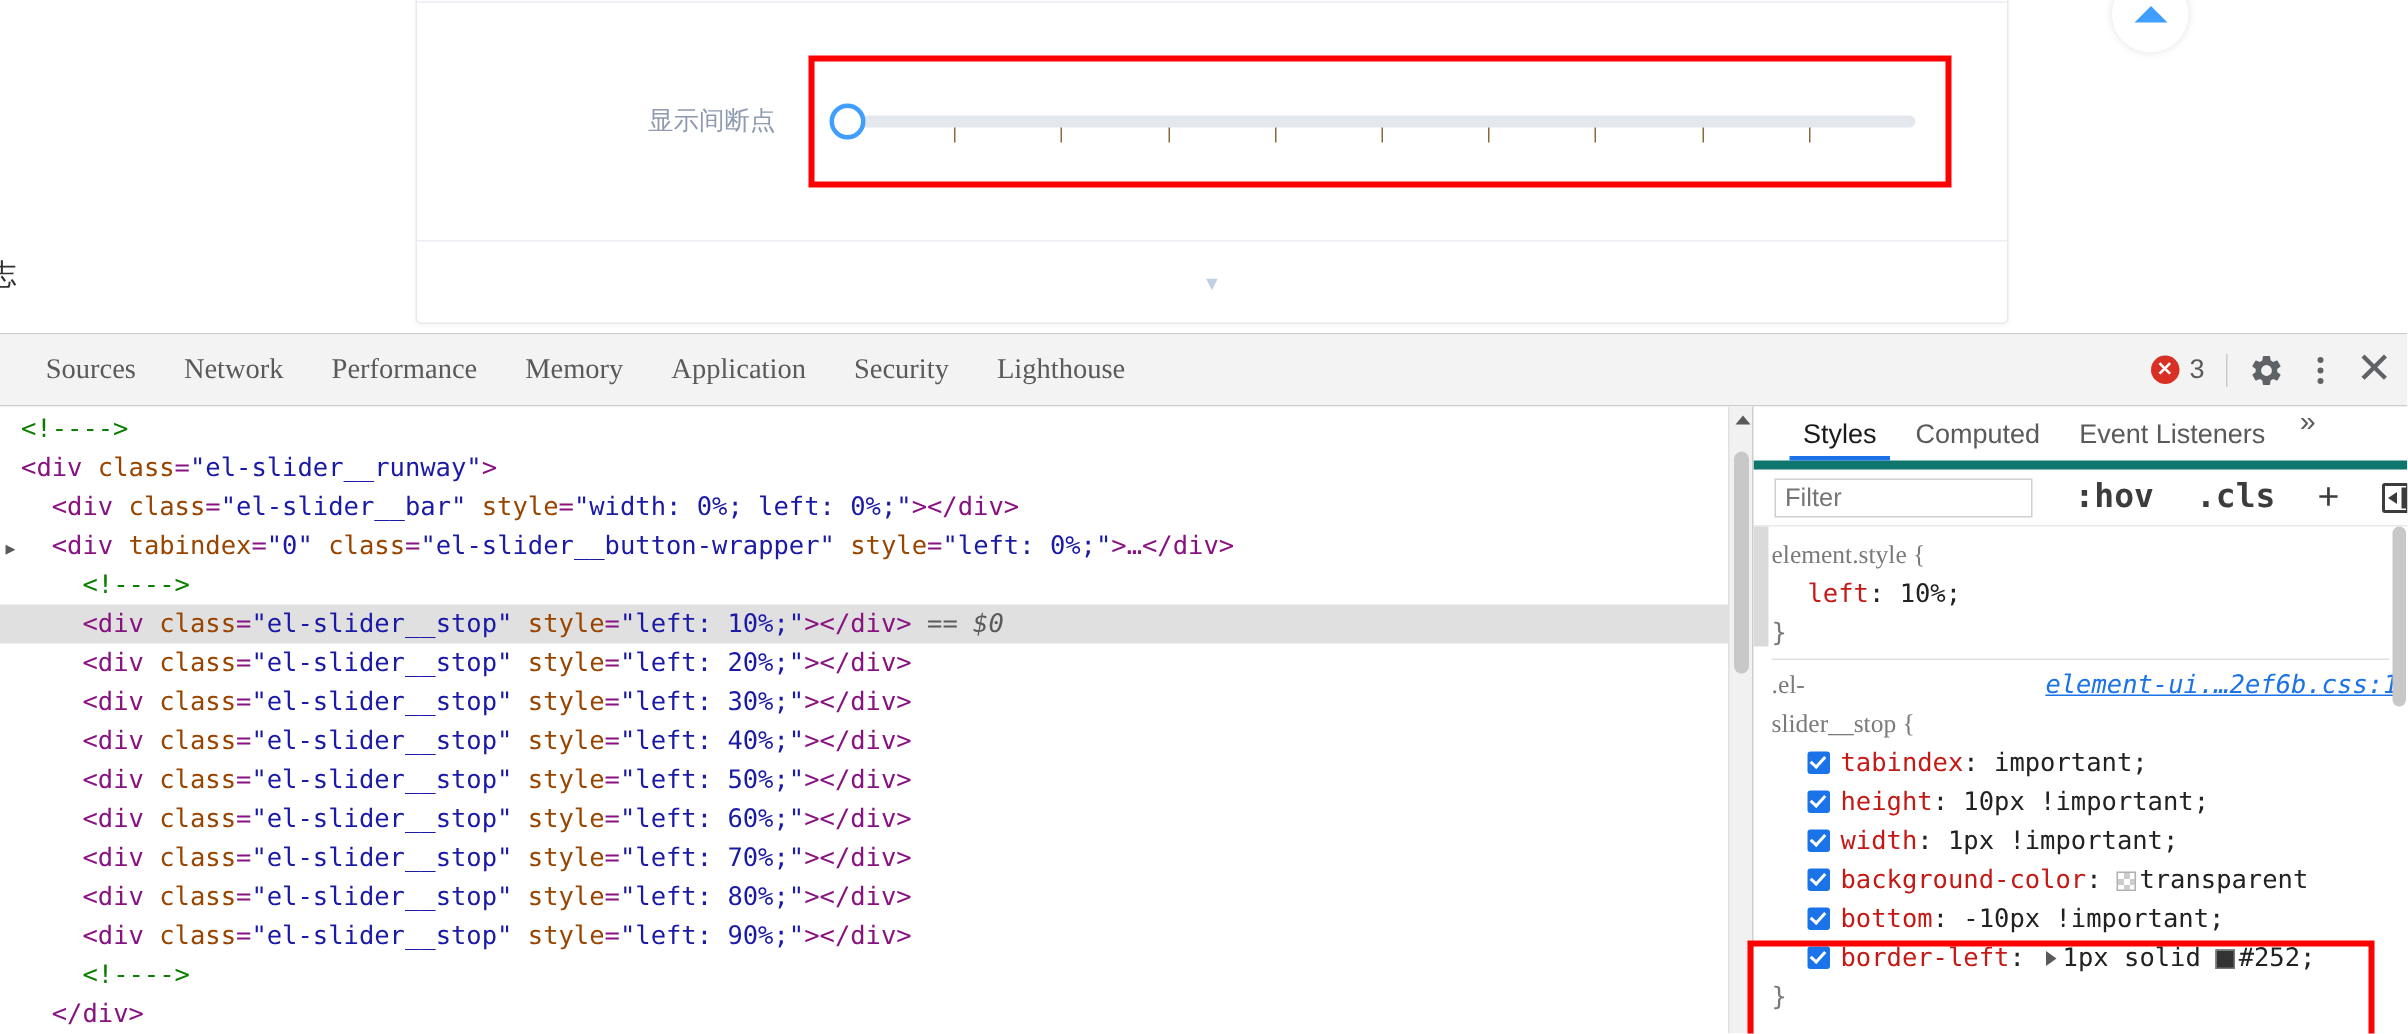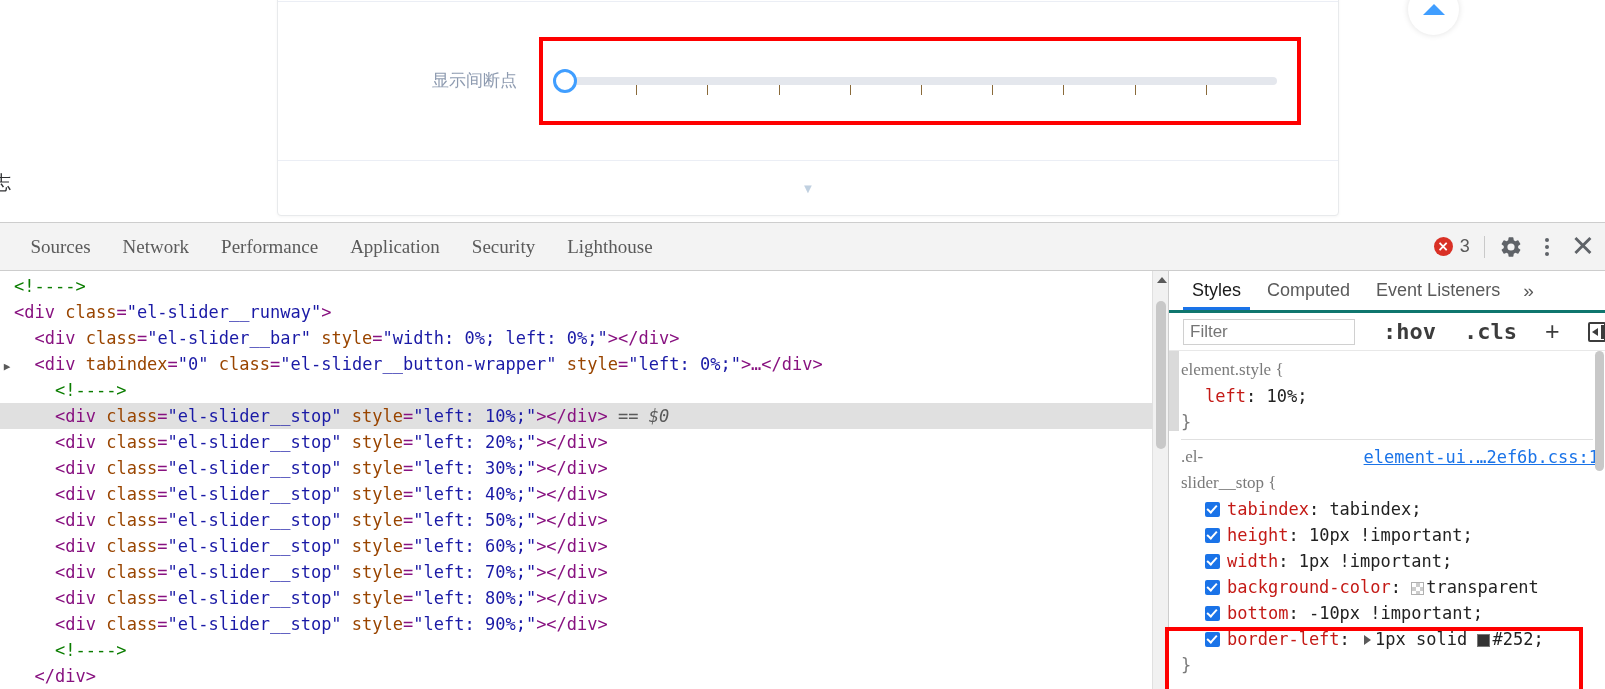--- a/index.html
+++ b/index.html
@@ -213,24 +213,24 @@
 
   
   .styles-pane {
     position: relative;
     flex: 1; height: 100%;
     background: #fff;
     border-left: 1px solid #cdcdcd;
     overflow: hidden;
   }
   .styles-tabs {
-    display: flex; align-items: center;
+    display: flex; 
     height: 42px;
-    border-bottom: 3px solid #0f766e;
-    padding-left: 10px;
+    border-bottom: 6px solid #0f766e;
+    padding-left: 20px;
   }
   .st-tab {
     position: relative;
     padding: 0 13px; height: 100%;
     display: flex; align-items: center;
     font-size: 18px; color: #5a5a5a; cursor: pointer;
     white-space: nowrap;
   }
   .st-tab.active { color: #1a1a1a; }
   .st-tab.active::after {
@@ -286,21 +286,21 @@
   .p-val  { color: #222; }
   .rule-close { color: #7a7a7a; }
   .rule-sep {
     height: 1px; background: #e0e0e0;
     margin: 4px 12px 4px 0;
   }
   .rule-block { position: relative; }
   .src-link {
     position: absolute; right: 6px; top: 0;
     color: #1a73e8; text-decoration: underline;
-    font-size: 17px; cursor: pointer;
+    font-size: 17px; cursor: pointer; font-style: italic;
   }
   .chk {
     display: inline-block; width: 15px; height: 15px;
     background: #1a73e8; border-radius: 2px;
     vertical-align: -2px; margin-right: 7px;
     position: relative;
   }
   .chk::after {
     content: ""; position: absolute;
     left: 4px; top: 1px; width: 4px; height: 8px;
@@ -402,20 +402,21 @@
   </div>
 
   <div class="devtools">
 
     <div class="dt-toolbar">
       <div class="dt-tabs" id="dt-tabs">
           <div class="dt-tab cut">e</div>
           <div class="dt-tab">Sources</div>
           <div class="dt-tab">Network</div>
           <div class="dt-tab">Performance</div>
+          <div class="dt-tab">Memory</div>
           <div class="dt-tab">Application</div>
           <div class="dt-tab">Security</div>
           <div class="dt-tab">Lighthouse</div>
         </div>
 
       <div class="dt-right">
         <div class="err-badge">
           <span class="err-circle">×</span>
           <span class="err-count">3</span>
         </div>
@@ -481,21 +482,21 @@
             <div class="rule-block">
               <div class="rule-head">element.style {</div>
               <div class="prop" style="padding-left:24px"><span class="p-name">left</span><span class="p-val">: </span><span class="p-val">10%;</span></div>
               <div class="rule-close">}</div>
             </div>
             <div class="rule-sep"></div>
             <div class="rule-block">
               <div class="src-link">element-ui.…2ef6b.css:1</div>
               <div class="rule-head">.el-</div>
               <div class="rule-head">slider__stop {</div>
-              <div class="prop"><span class="chk"></span><span class="p-name">tabindex</span><span class="p-val">: </span><span class="p-val">tabindex;</span></div>
+              <div class="prop"><span class="chk"></span><span class="p-name">tabindex</span><span class="p-val">: </span><span class="p-val">important;</span></div>
               <div class="prop"><span class="chk"></span><span class="p-name">height</span><span class="p-val">: </span><span class="p-val">10px !important;</span></div>
               <div class="prop"><span class="chk"></span><span class="p-name">width</span><span class="p-val">: </span><span class="p-val">1px !important;</span></div>
               <div class="prop"><span class="chk"></span><span class="p-name">background-color</span><span class="p-val">: </span><span class="swatch-t"></span><span class="p-val">transparent</span></div>
               <div class="prop"><span class="chk"></span><span class="p-name">bottom</span><span class="p-val">: </span><span class="p-val">-10px !important;</span></div>
               <div class="prop"><span class="chk"></span><span class="p-name">border-left</span><span class="p-val">: </span><span class="tri-right"></span><span class="p-val">1px solid </span><span class="swatch-d"></span><span class="p-val">#252;</span></div>
               <div class="rule-close">}</div>
             </div>
           </div>
 
         <div class="sp-left-edge"></div>

